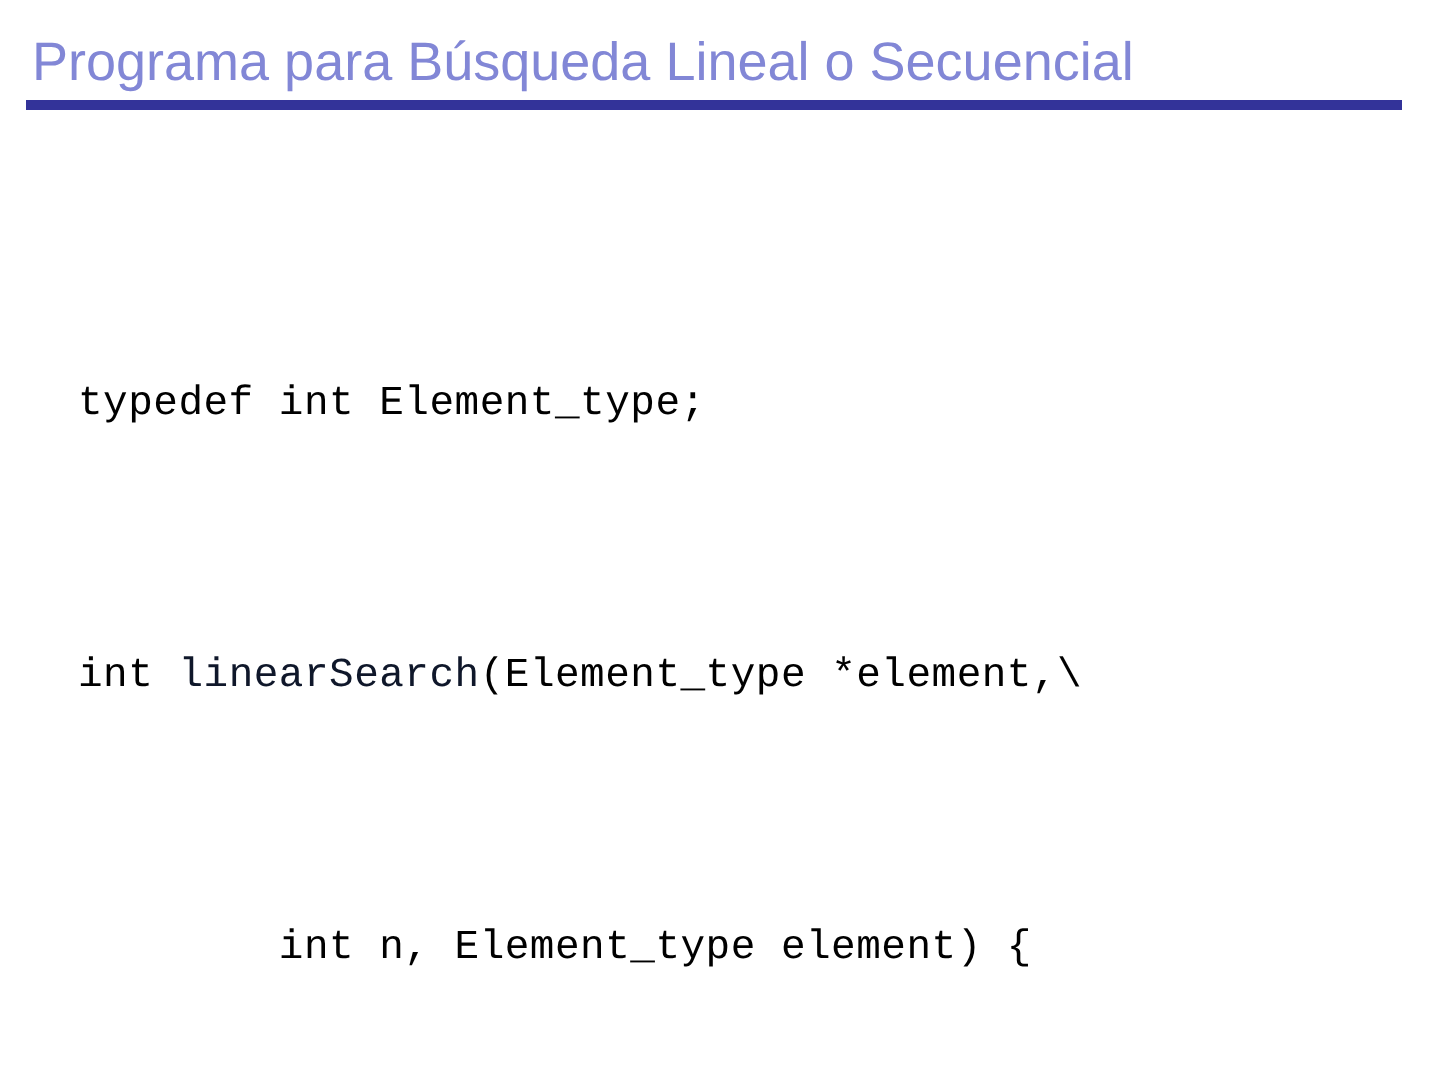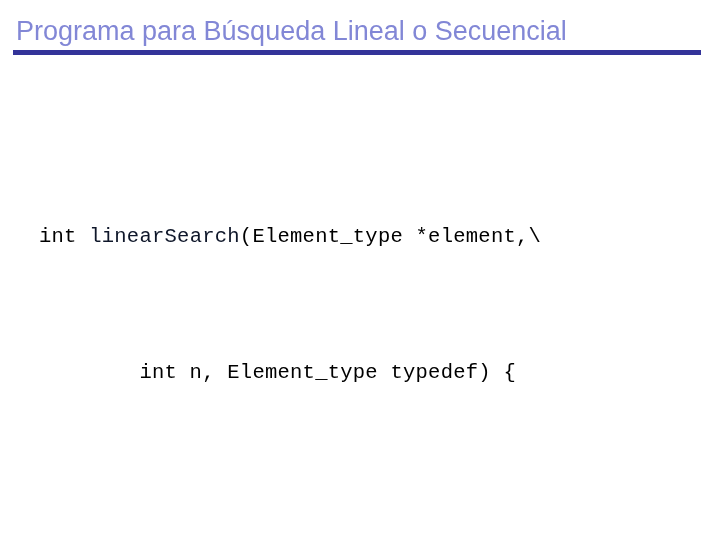--- a/index.html
+++ b/index.html
@@ -69,24 +69,25 @@
 
 <div id="slide">
 
   <div id="title-block">
     <div id="slide-title">Programa para Búsqueda Lineal o Secuencial</div>
     <div id="title-rule"></div>
   </div>
 
   <div id="code-block">
 
+    <div class="code-line"><span>typedef int Element_type;</span></div>
 
     <div class="code-line"><span>int </span><span class="tok-fn">linearSearch</span><span>(Element_type *element,\</span></div>
 
-    <div class="code-line"><span>        int n, Element_type typedef) {</span></div>
+    <div class="code-line"><span>        int n, Element_type element) {</span></div>
 
     
 
     
 
     
 
     
 
     

